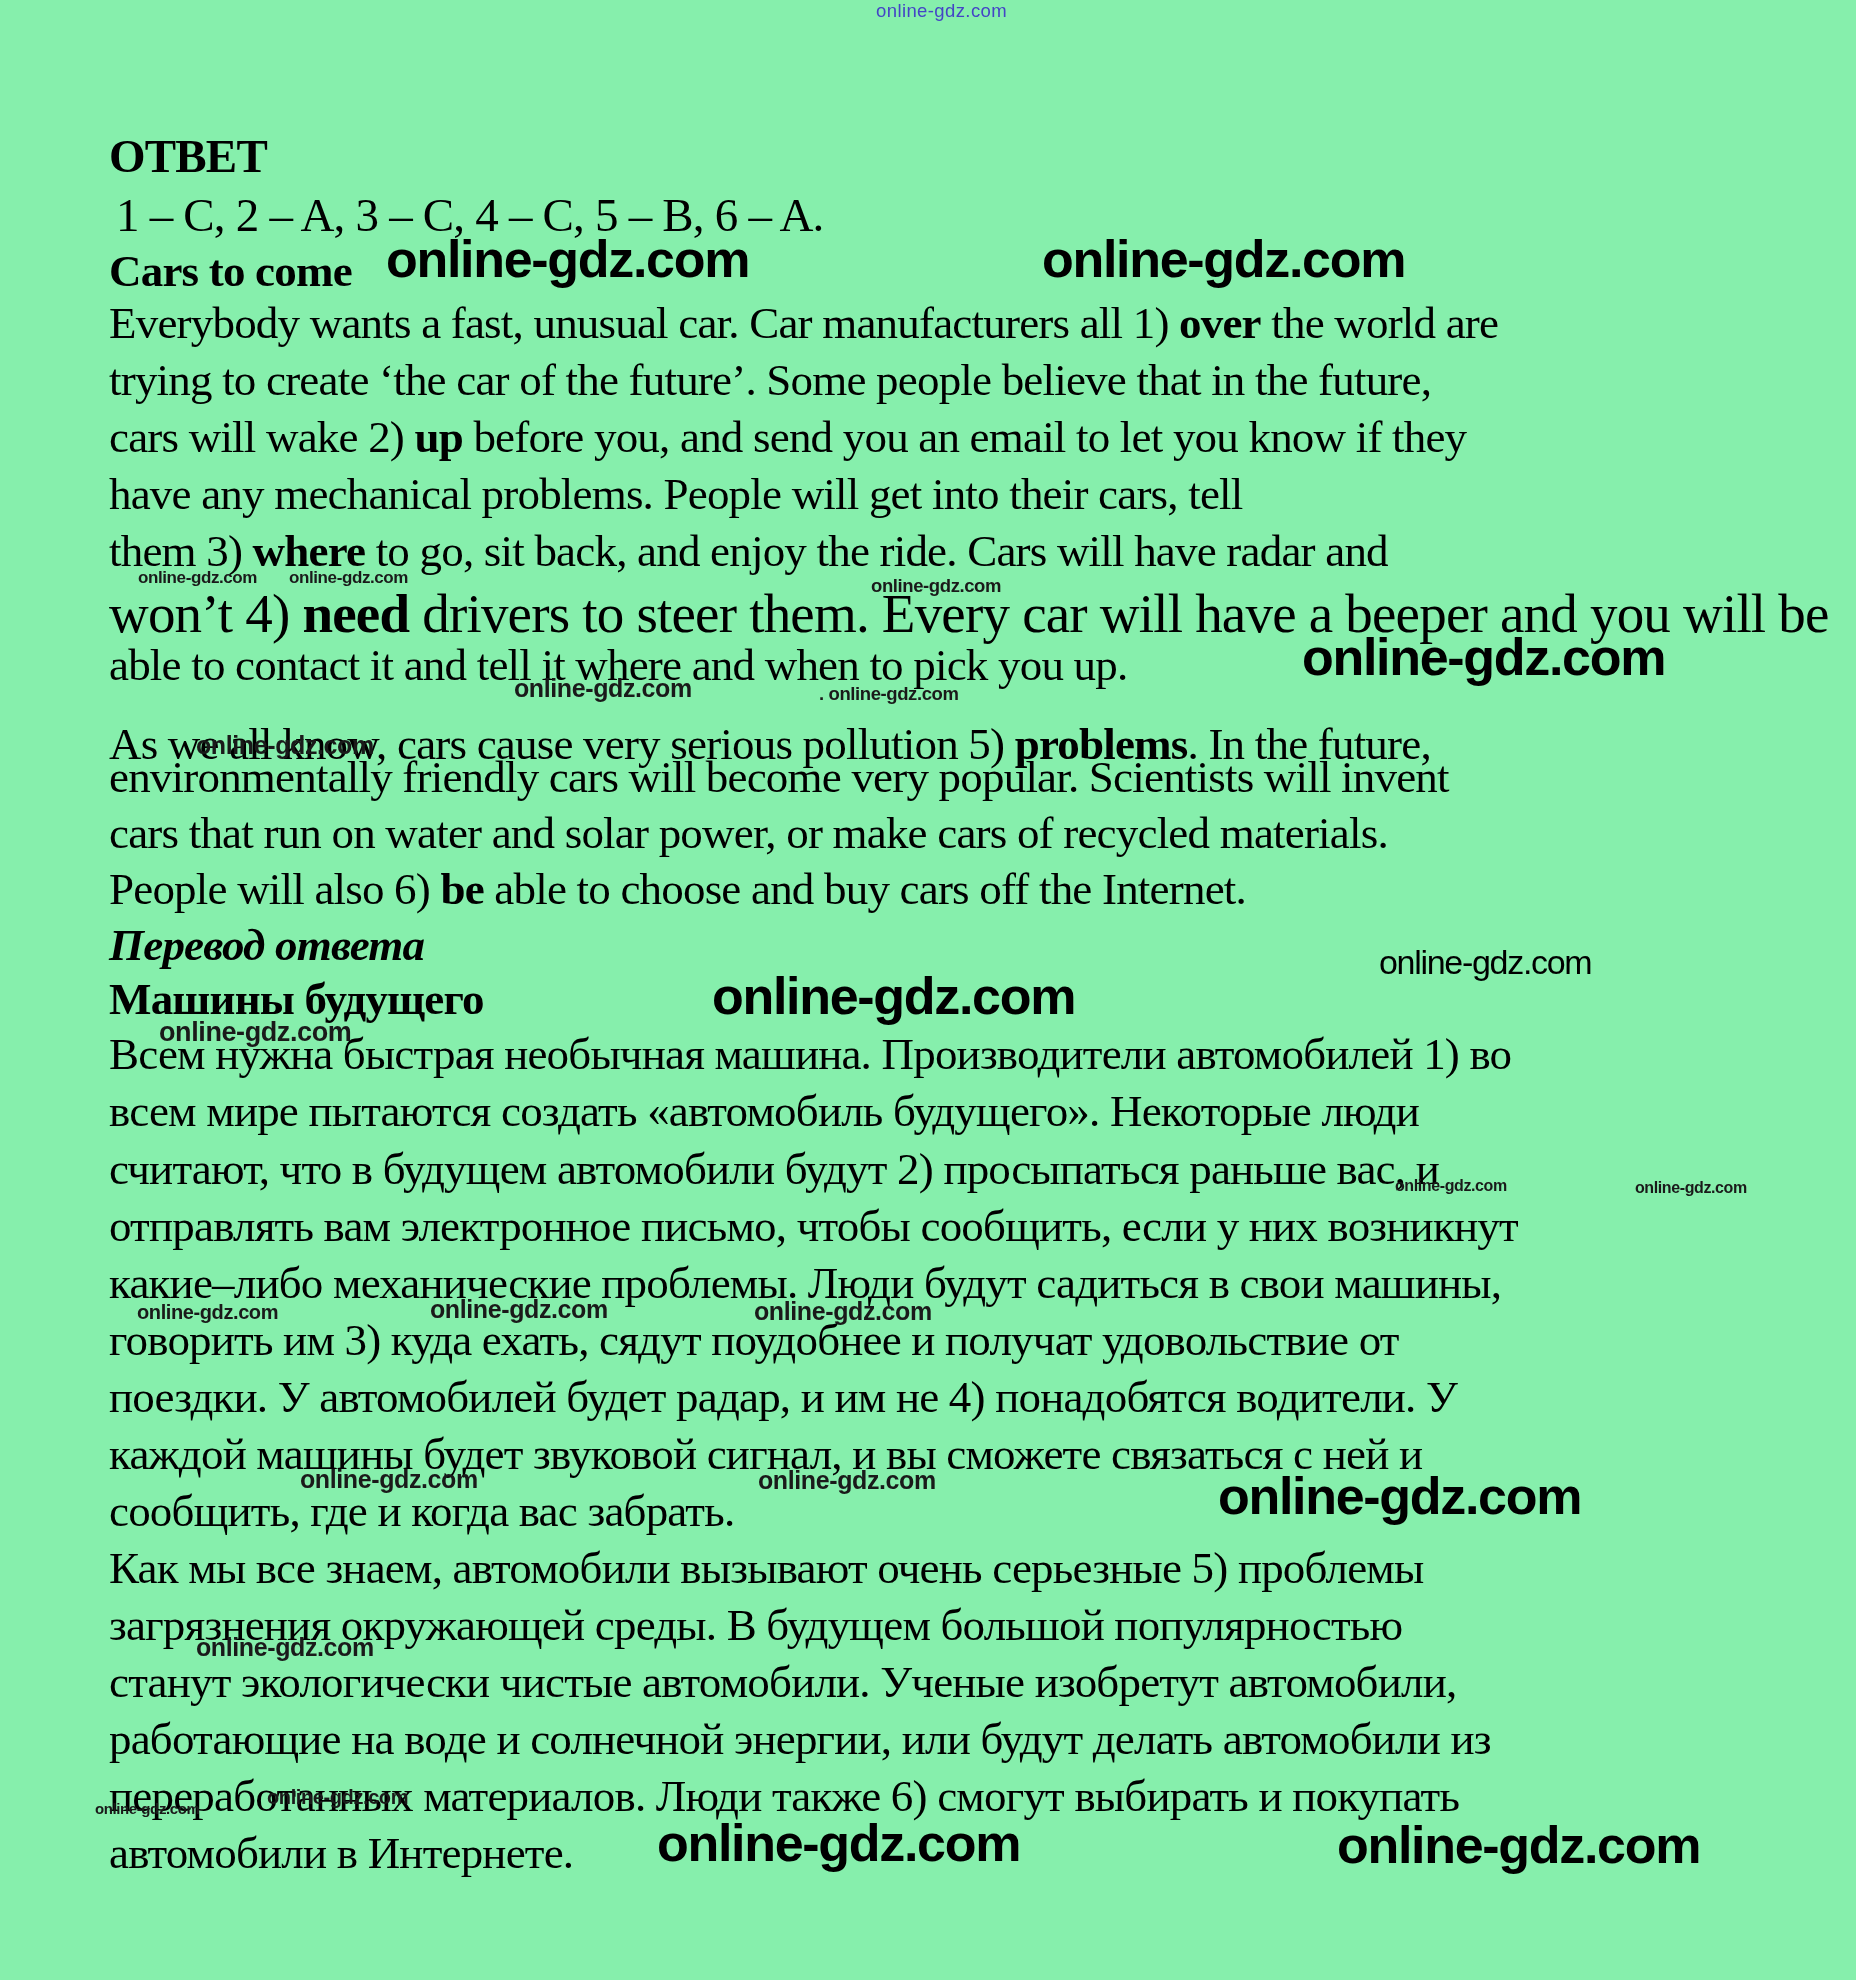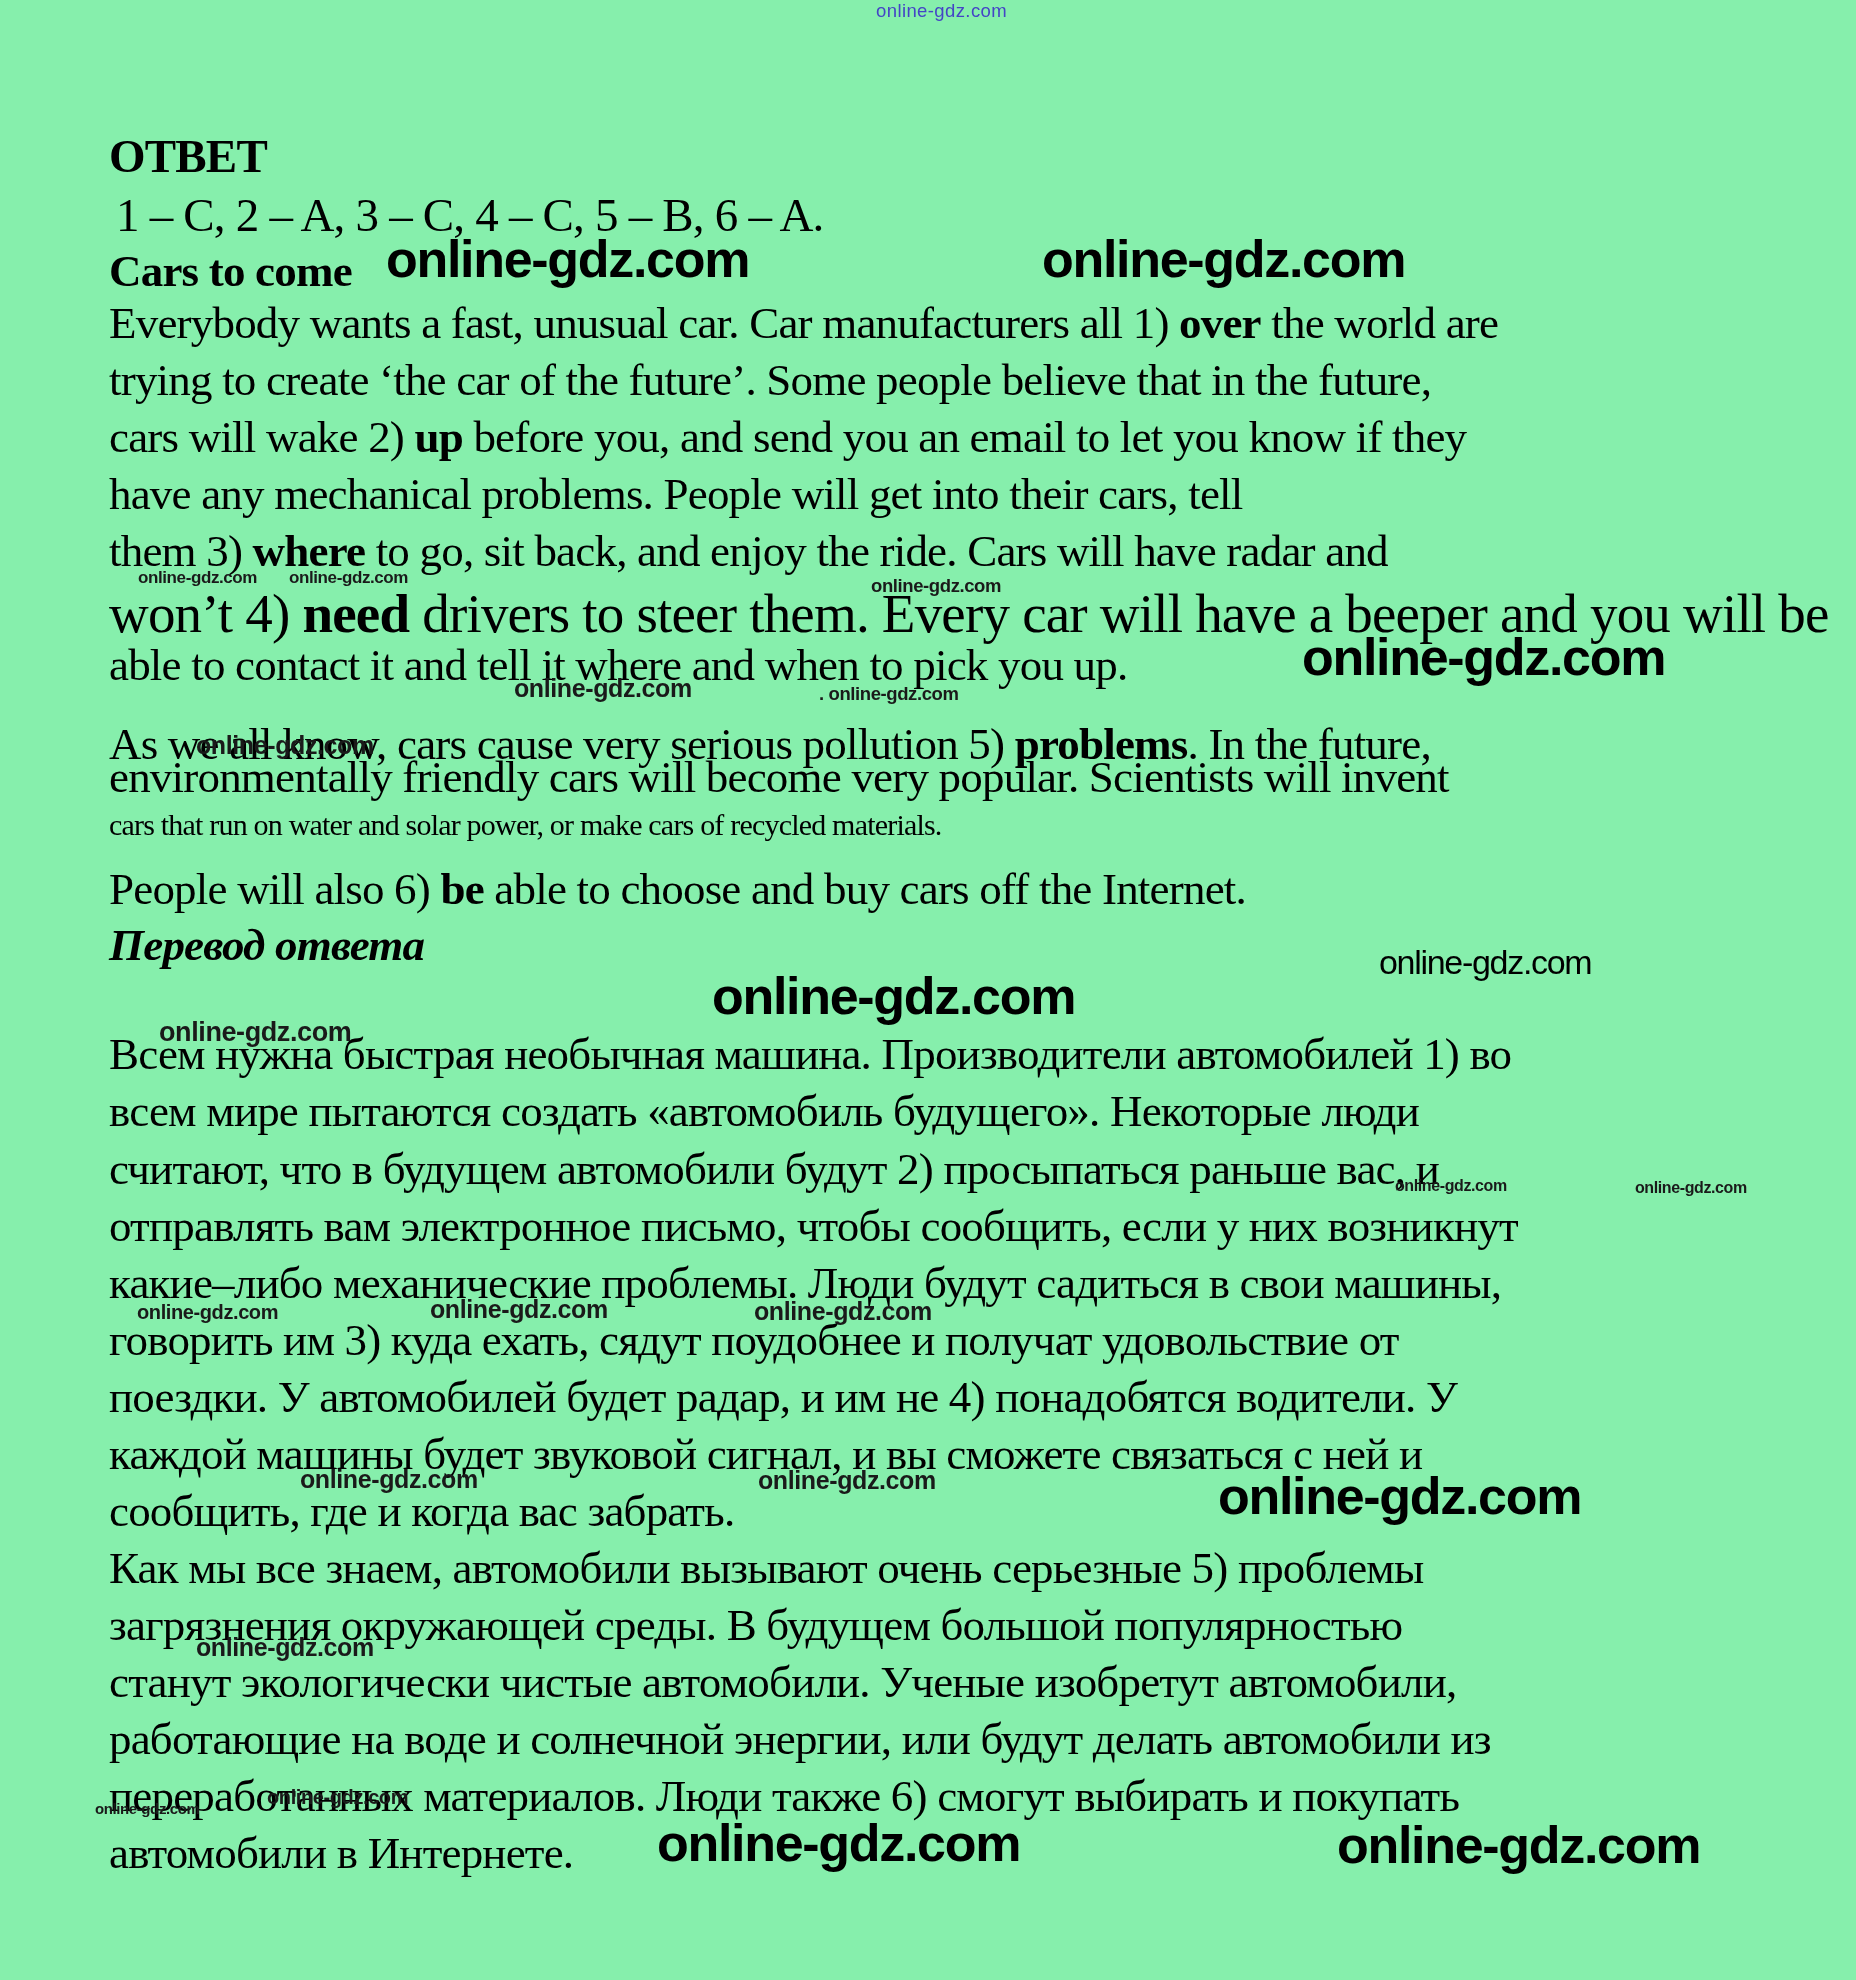--- a/index.html
+++ b/index.html
@@ -46,23 +46,24 @@
     <div class="line" style="left: 109px; top: 247px; font-size: 45px; font-weight: 700;"><span>Cars to come</span></div>
     <div class="line" style="left: 109px; top: 299px; font-size: 45px;"><span>Everybody wants a fast, unusual car. Car manufacturers all 1) </span><span class="bseg">over</span><span> the world are</span></div>
     <div class="line" style="left: 109px; top: 356px; font-size: 45px;"><span>trying to create ‘the car of the future’. Some people believe that in the future,</span></div>
     <div class="line" style="left: 109px; top: 413px; font-size: 45px;"><span>cars will wake 2) </span><span class="bseg">up</span><span> before you, and send you an email to let you know if they</span></div>
     <div class="line" style="left: 109px; top: 470px; font-size: 45px;"><span>have any mechanical problems. People will get into their cars, tell</span></div>
     <div class="line" style="left: 109px; top: 527px; font-size: 45px;"><span>them 3) </span><span class="bseg">where</span><span> to go, sit back, and enjoy the ride. Cars will have radar and</span></div>
     <div class="line" style="left: 109px; top: 584px; font-size: 55px;"><span>won’t 4) </span><span class="bseg">need</span><span> drivers to steer them. Every car will have a beeper and you will be</span></div>
     <div class="line" style="left: 109px; top: 641px; font-size: 45px;"><span>able to contact it and tell it where and when to pick you up.</span></div>
     <div class="line" style="left: 109px; top: 696px; font-size: 45px; margin-top: 24px;"><span>As we all know, cars cause very serious pollution 5) </span><span class="bseg">problems</span><span>. In the future,</span></div>
     <div class="line" style="left: 109px; top: 753px; font-size: 45px;"><span>environmentally friendly cars will become very popular. Scientists will invent</span></div>
-    <div class="line" style="left: 109px; top: 809px; font-size: 30px;"><span>cars that run on water and solar power, or make cars of recycled materials.</span></div>
+    <div class="line" style="left: 109px; top: 809px; font-size: 45px;"><span>cars that run on water and solar power, or make cars of recycled materials.</span></div>
     <div class="line" style="left: 109px; top: 865px; font-size: 45px;"><span>People will also 6) </span><span class="bseg">be</span><span> able to choose and buy cars off the Internet.</span></div>
     <div class="line" style="left: 109px; top: 921px; font-size: 45px; font-weight: 700; font-style: italic;"><span>Перевод ответа</span></div>
+    <div class="line" style="left: 109px; top: 975px; font-size: 45px; font-weight: 700;"><span>Машины будущего</span></div>
     <div class="line" style="left: 109px; top: 1030px; font-size: 45px;"><span>Всем нужна быстрая необычная машина. Производители автомобилей 1) во</span></div>
     <div class="line" style="left: 109px; top: 1087px; font-size: 45px;"><span>всем мире пытаются создать «автомобиль будущего». Некоторые люди</span></div>
     <div class="line" style="left: 109px; top: 1145px; font-size: 45px;"><span>считают, что в будущем автомобили будут 2) просыпаться раньше вас, и</span></div>
     <div class="line" style="left: 109px; top: 1202px; font-size: 45px;"><span>отправлять вам электронное письмо, чтобы сообщить, если у них возникнут</span></div>
     <div class="line" style="left: 109px; top: 1259px; font-size: 45px;"><span>какие–либо механические проблемы. Люди будут садиться в свои машины,</span></div>
     <div class="line" style="left: 109px; top: 1316px; font-size: 45px;"><span>говорить им 3) куда ехать, сядут поудобнее и получат удовольствие от</span></div>
     <div class="line" style="left: 109px; top: 1373px; font-size: 45px;"><span>поездки. У автомобилей будет радар, и им не 4) понадобятся водители. У</span></div>
     <div class="line" style="left: 109px; top: 1430px; font-size: 45px;"><span>каждой машины будет звуковой сигнал, и вы сможете связаться с ней и</span></div>
     <div class="line" style="left: 109px; top: 1487px; font-size: 45px;"><span>сообщить, где и когда вас забрать.</span></div>
     <div class="line" style="left: 109px; top: 1544px; font-size: 45px;"><span>Как мы все знаем, автомобили вызывают очень серьезные 5) проблемы</span></div>

